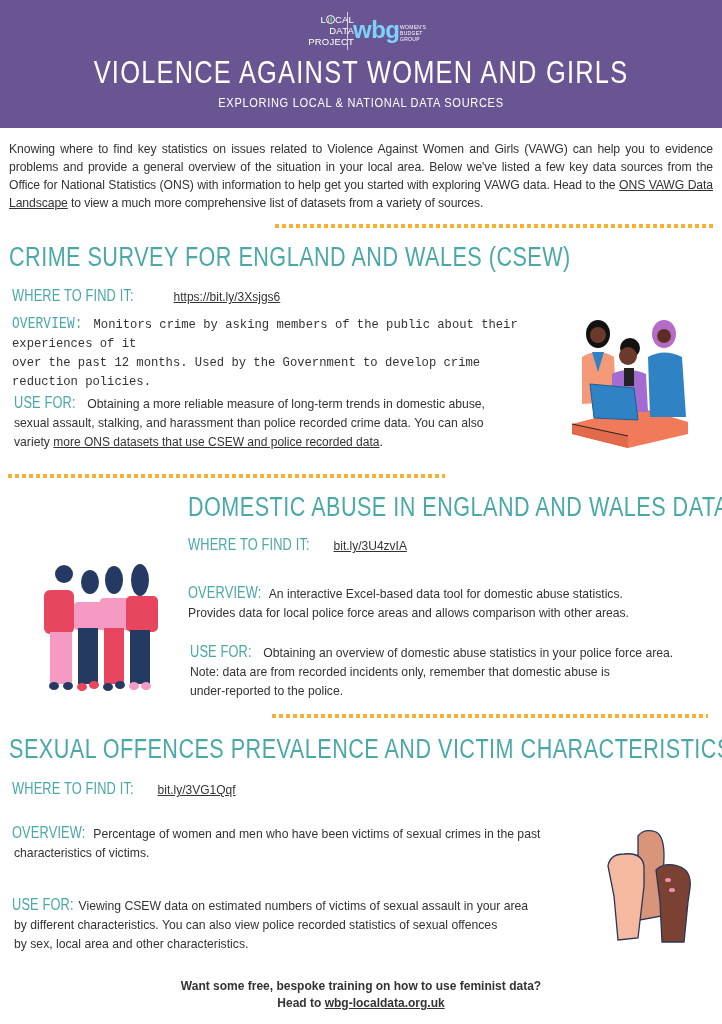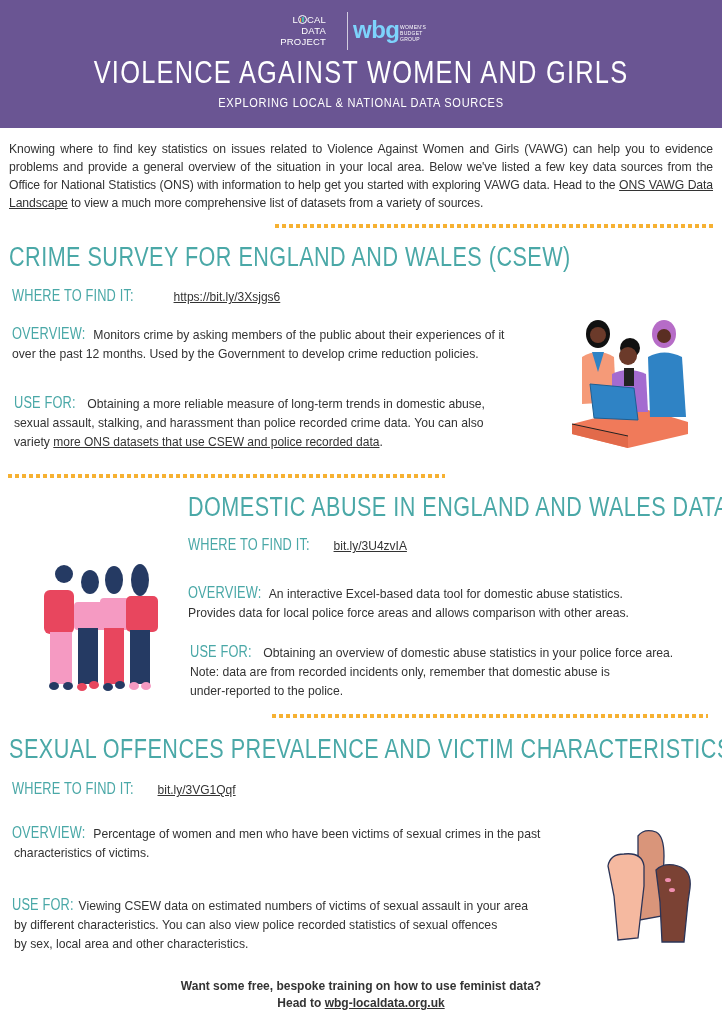--- a/index.html
+++ b/index.html
@@ -5,21 +5,21 @@
   * { margin: 0; padding: 0; box-sizing: border-box; }
   html, body { width: 722px; height: 1024px; background: #ffffff; overflow: hidden; }
   body { position: relative; font-family: "Liberation Sans", sans-serif; color: #333333; }
 
   .header {
     position: absolute; left: 0; top: 0; width: 722px; height: 128px;
     background: #6a5593; color: #ffffff; text-align: center;
   }
   .logos { position: absolute; top: 12px; left: 0; width: 722px; height: 40px; }
   .logo-ldp {
-    position: absolute; left: 280px; top: 2px; width: 46px;
+    position: absolute; left: 308px; top: 2px; width: 46px;
     font-family: "Liberation Sans", sans-serif; font-size: 9.5px; line-height: 11px;
     text-align: right; color: #fff; letter-spacing: 0.2px;
   }
   .logo-ldp .mag { display: inline-block; width: 9px; height: 9px; border: 1.5px solid #fff; border-radius: 50%; vertical-align: -1px; position: relative; }
   .logo-ldp .mag::before { content: ""; position: absolute; left: 1px; bottom: 1px; width: 1.5px; height: 4px; background: #f2a93b; }
   .logo-ldp .mag::after { content: ""; position: absolute; left: 3.5px; bottom: 1px; width: 1.5px; height: 5px; background: #46b3a9; }
   .logo-divider { position: absolute; left: 347px; top: 0px; width: 1px; height: 38px; background: rgba(255,255,255,0.7); }
   .logo-wbg {
     position: absolute; left: 353px; top: 6px; font-size: 24px; font-weight: bold; line-height: 24px;
     letter-spacing: -0.5px; color: #7dd3fc;
@@ -94,21 +94,21 @@
 
 <div class="dots" style="left:275px; top:224px; width:438px;"></div>
 
 <div class="h2" style="left:9px; top:241px;">CRIME SURVEY FOR ENGLAND AND WALES (CSEW)</div>
 
 <div class="row" style="left:12px; top:286px;">
   <span class="label">WHERE TO FIND IT:</span>
   <a class="link" style="margin-left:20px;">https://bit.ly/3Xsjgs6</a>
 </div>
 
-<div class="row" style="left:12px; top:324px; width:540px;">
+<div class="row" style="left:12px; top:315px; width:540px;font-family:Liberation Mono, monospace;">
   <div><span class="label">OVERVIEW:</span> <span>Monitors crime by asking members of the public about their experiences of it</span></div>
   <div>over the past 12 months. Used by the Government to develop crime reduction policies.</div>
 </div>
 
 <div class="row" style="left:14px; top:393px; width:540px;">
   <div><span class="label">USE FOR:</span> &nbsp; <span>Obtaining a more reliable measure of long-term trends in domestic abuse,</span></div>
   <div>sexual assault, stalking, and harassment than police recorded crime data. You can also</div>
   <div><span>variety </span><a class="link">more ONS datasets that use CSEW and police recorded data</a><span>.</span></div>
 </div>
 

